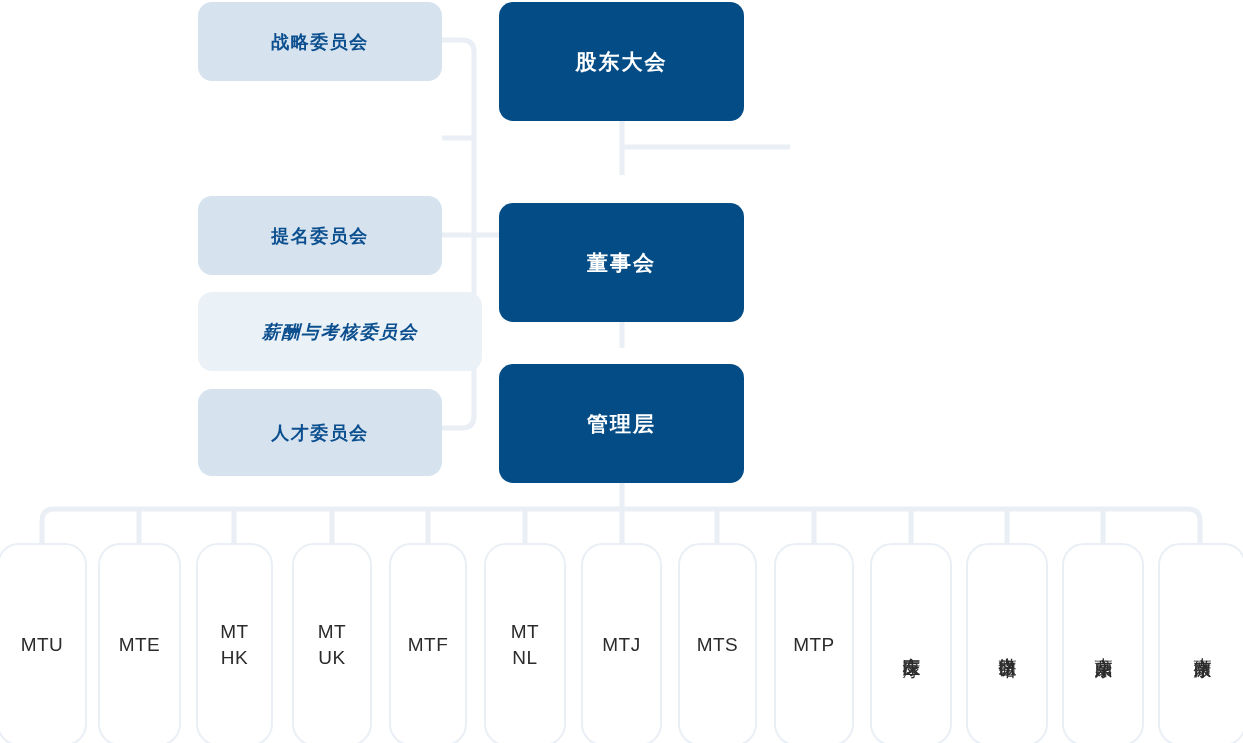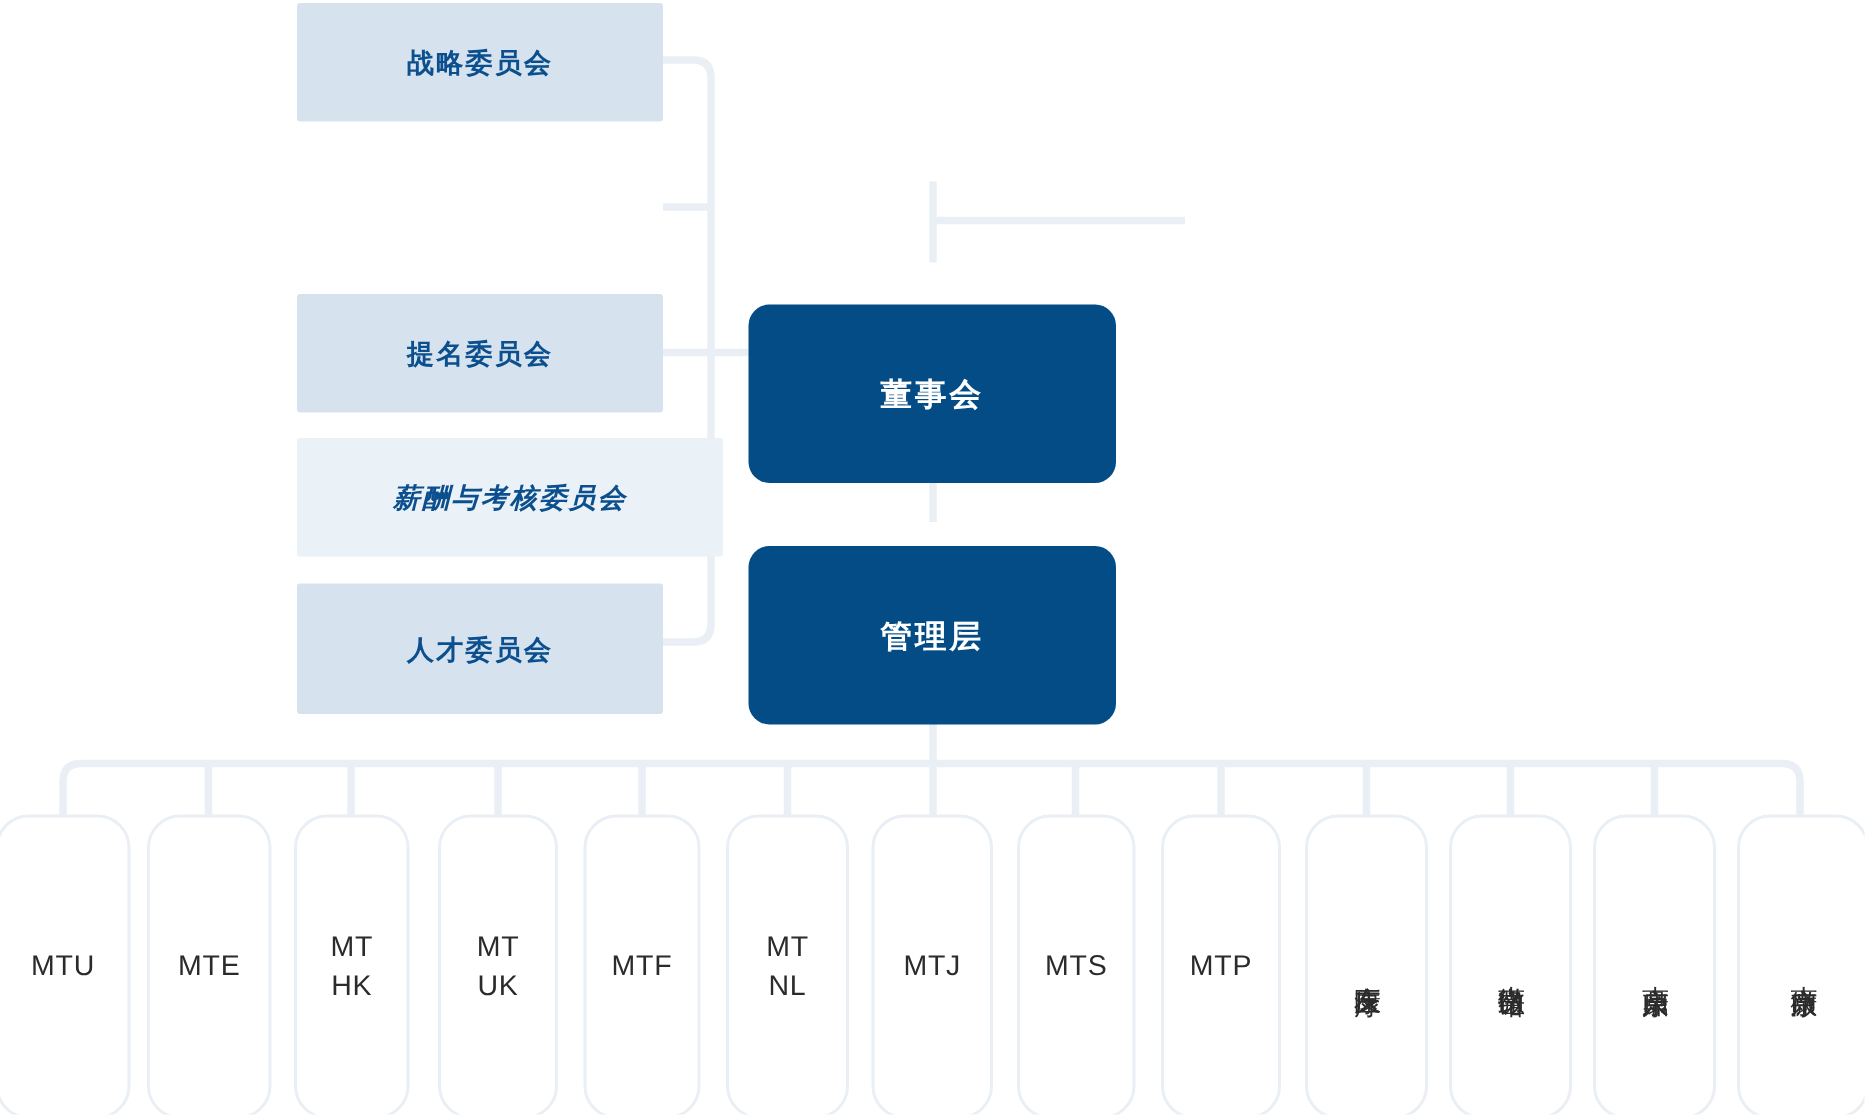--- a/index.html
+++ b/index.html
@@ -25,21 +25,21 @@
     top: 0;
     width: 1243px;
     height: 743px;
     pointer-events: none;
   }
 
   
   .committee {
     position: absolute;
     box-sizing: border-box;
-    border-radius: 2px;
+    border-radius: 14px;
     display: flex;
     align-items: center;
     justify-content: center;
     z-index: 3;
   }
   .committee .label {
     font-size: 18px;
     font-weight: bold;
     color: #0c4f8f;
     letter-spacing: 1.5px;
@@ -138,20 +138,23 @@
   <div class="committee shade-a" style="left:198px; top:196px; width:244px; height:79px;">
     <span class="label">提名委员会</span>
   </div>
   <div class="committee shade-b" style="left:198px; top:292px; width:284px; height:79px;font-style:italic;">
     <span class="label">薪酬与考核委员会</span>
   </div>
   <div class="committee shade-a" style="left:198px; top:389px; width:244px; height:87px;">
     <span class="label">人才委员会</span>
   </div>
 
+  <div class="primary" style="left:499px; top:2px; width:245px; height:119px;">
+    <span class="label">股东大会</span>
+  </div>
   <div class="primary" style="left:499px; top:175px; width:245px; height:119px;margin-top:28px;">
     <span class="label">董事会</span>
   </div>
   <div class="primary" style="left:499px; top:364px; width:245px; height:119px;">
     <span class="label">管理层</span>
   </div>
 
   <div class="subsidiary" style="left:-3px; top:543px; width:90px; height:203px;">
     <span class="label">MTU</span>
   </div>

